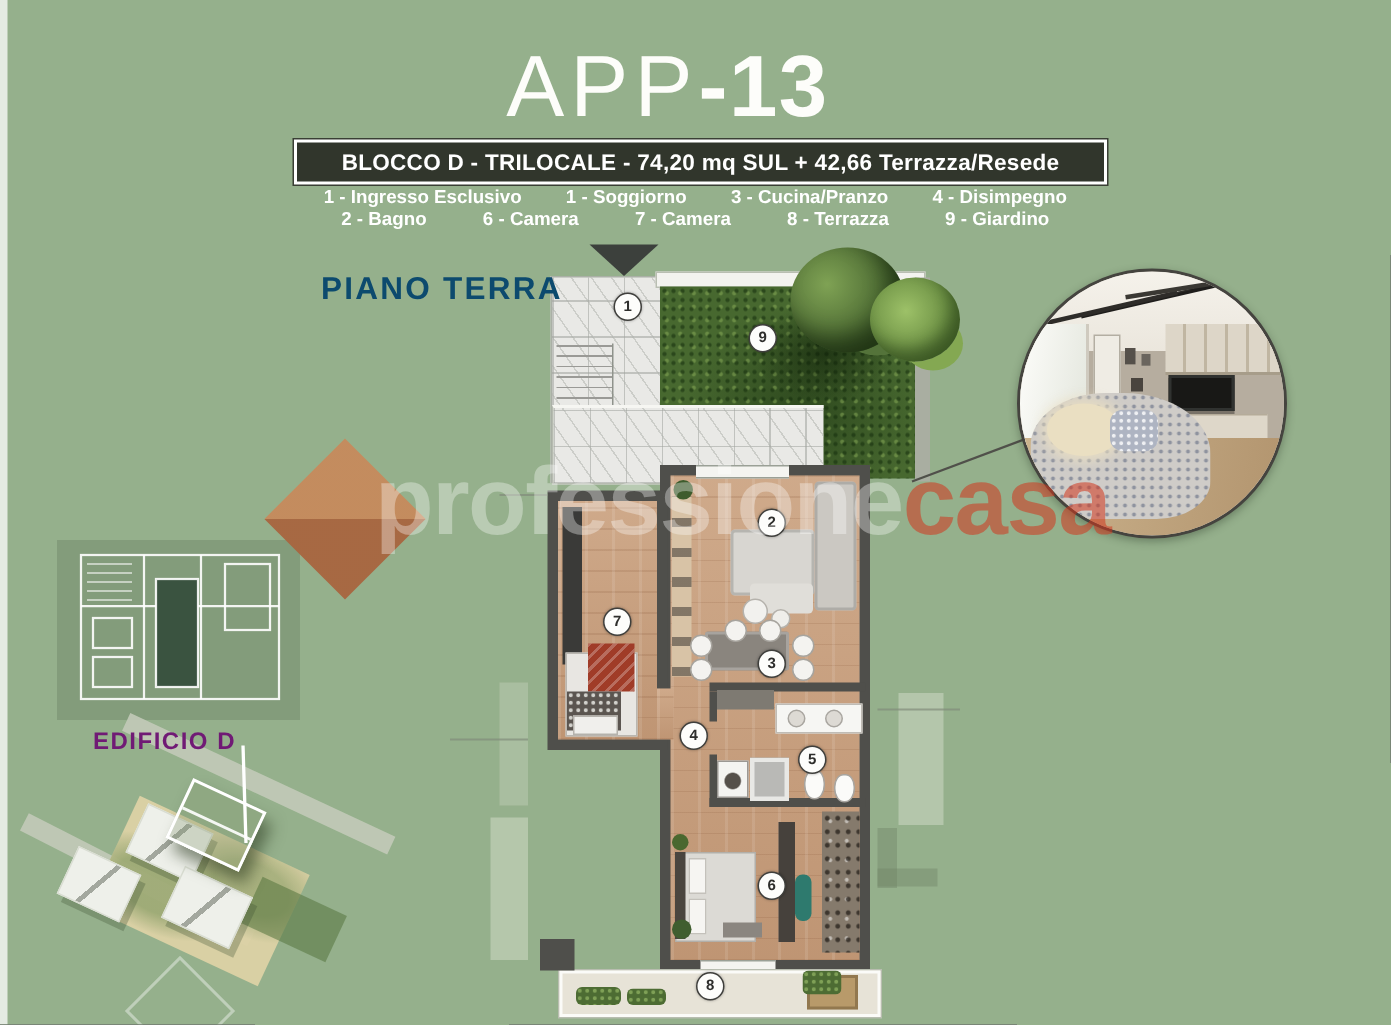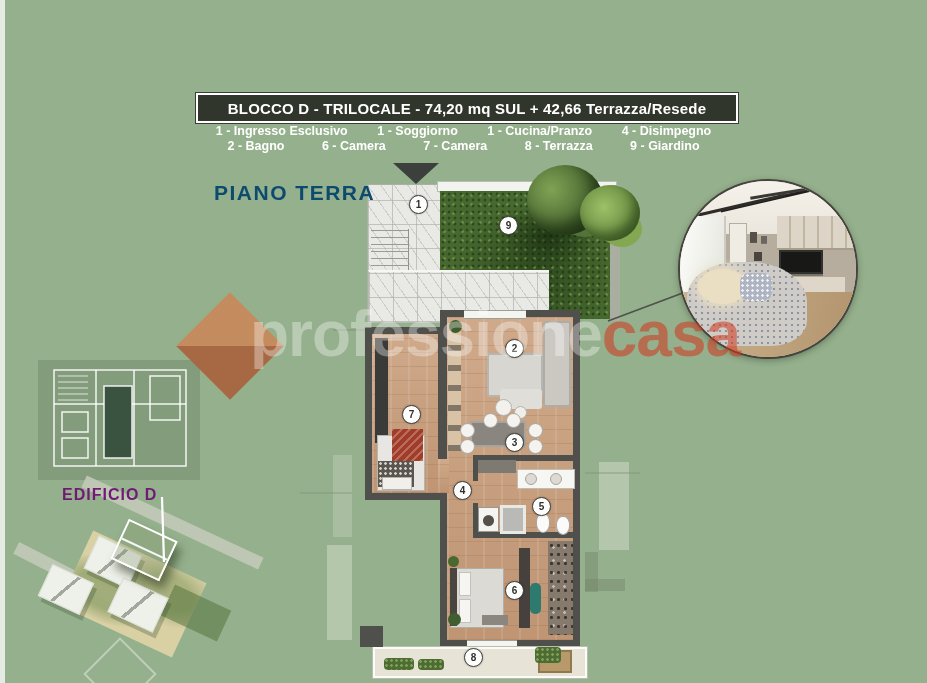--- a/index.html
+++ b/index.html
@@ -212,28 +212,31 @@
   .wm-red{color:rgba(210,55,30,.55);margin-top:46px;}
   
   .lines{left:0;top:0;width:927px;height:683px;z-index:20;pointer-events:none;}
   .edge-left{left:0;top:0;width:5px;height:683px;background:rgba(255,255,255,.75);z-index:50;}
 </style>
 </head>
 <body>
 
 <div class="canvas">
 
+  <div class="abs title">
+    <span class="thin">APP</span><span class="bold">-13</span>
+  </div>
   <div class="abs banner">
     <span>BLOCCO D - TRILOCALE - 74,20 mq SUL + 42,66 Terrazza/Resede</span>
   </div>
   <div class="abs legend">
     <div class="row row1">
       <span>1 - Ingresso Esclusivo</span>
       <span>1 - Soggiorno</span>
-      <span>1 - Cucina/Pranzo</span>
+      <span>3 - Cucina/Pranzo</span>
       <span>4 - Disimpegno</span>
     </div>
     <div class="row row2">
       <span>2 - Bagno</span>
       <span>6 - Camera</span>
       <span>7 - Camera</span>
       <span>8 - Terrazza</span>
       <span>9 - Giardino</span>
     </div>
   </div>

